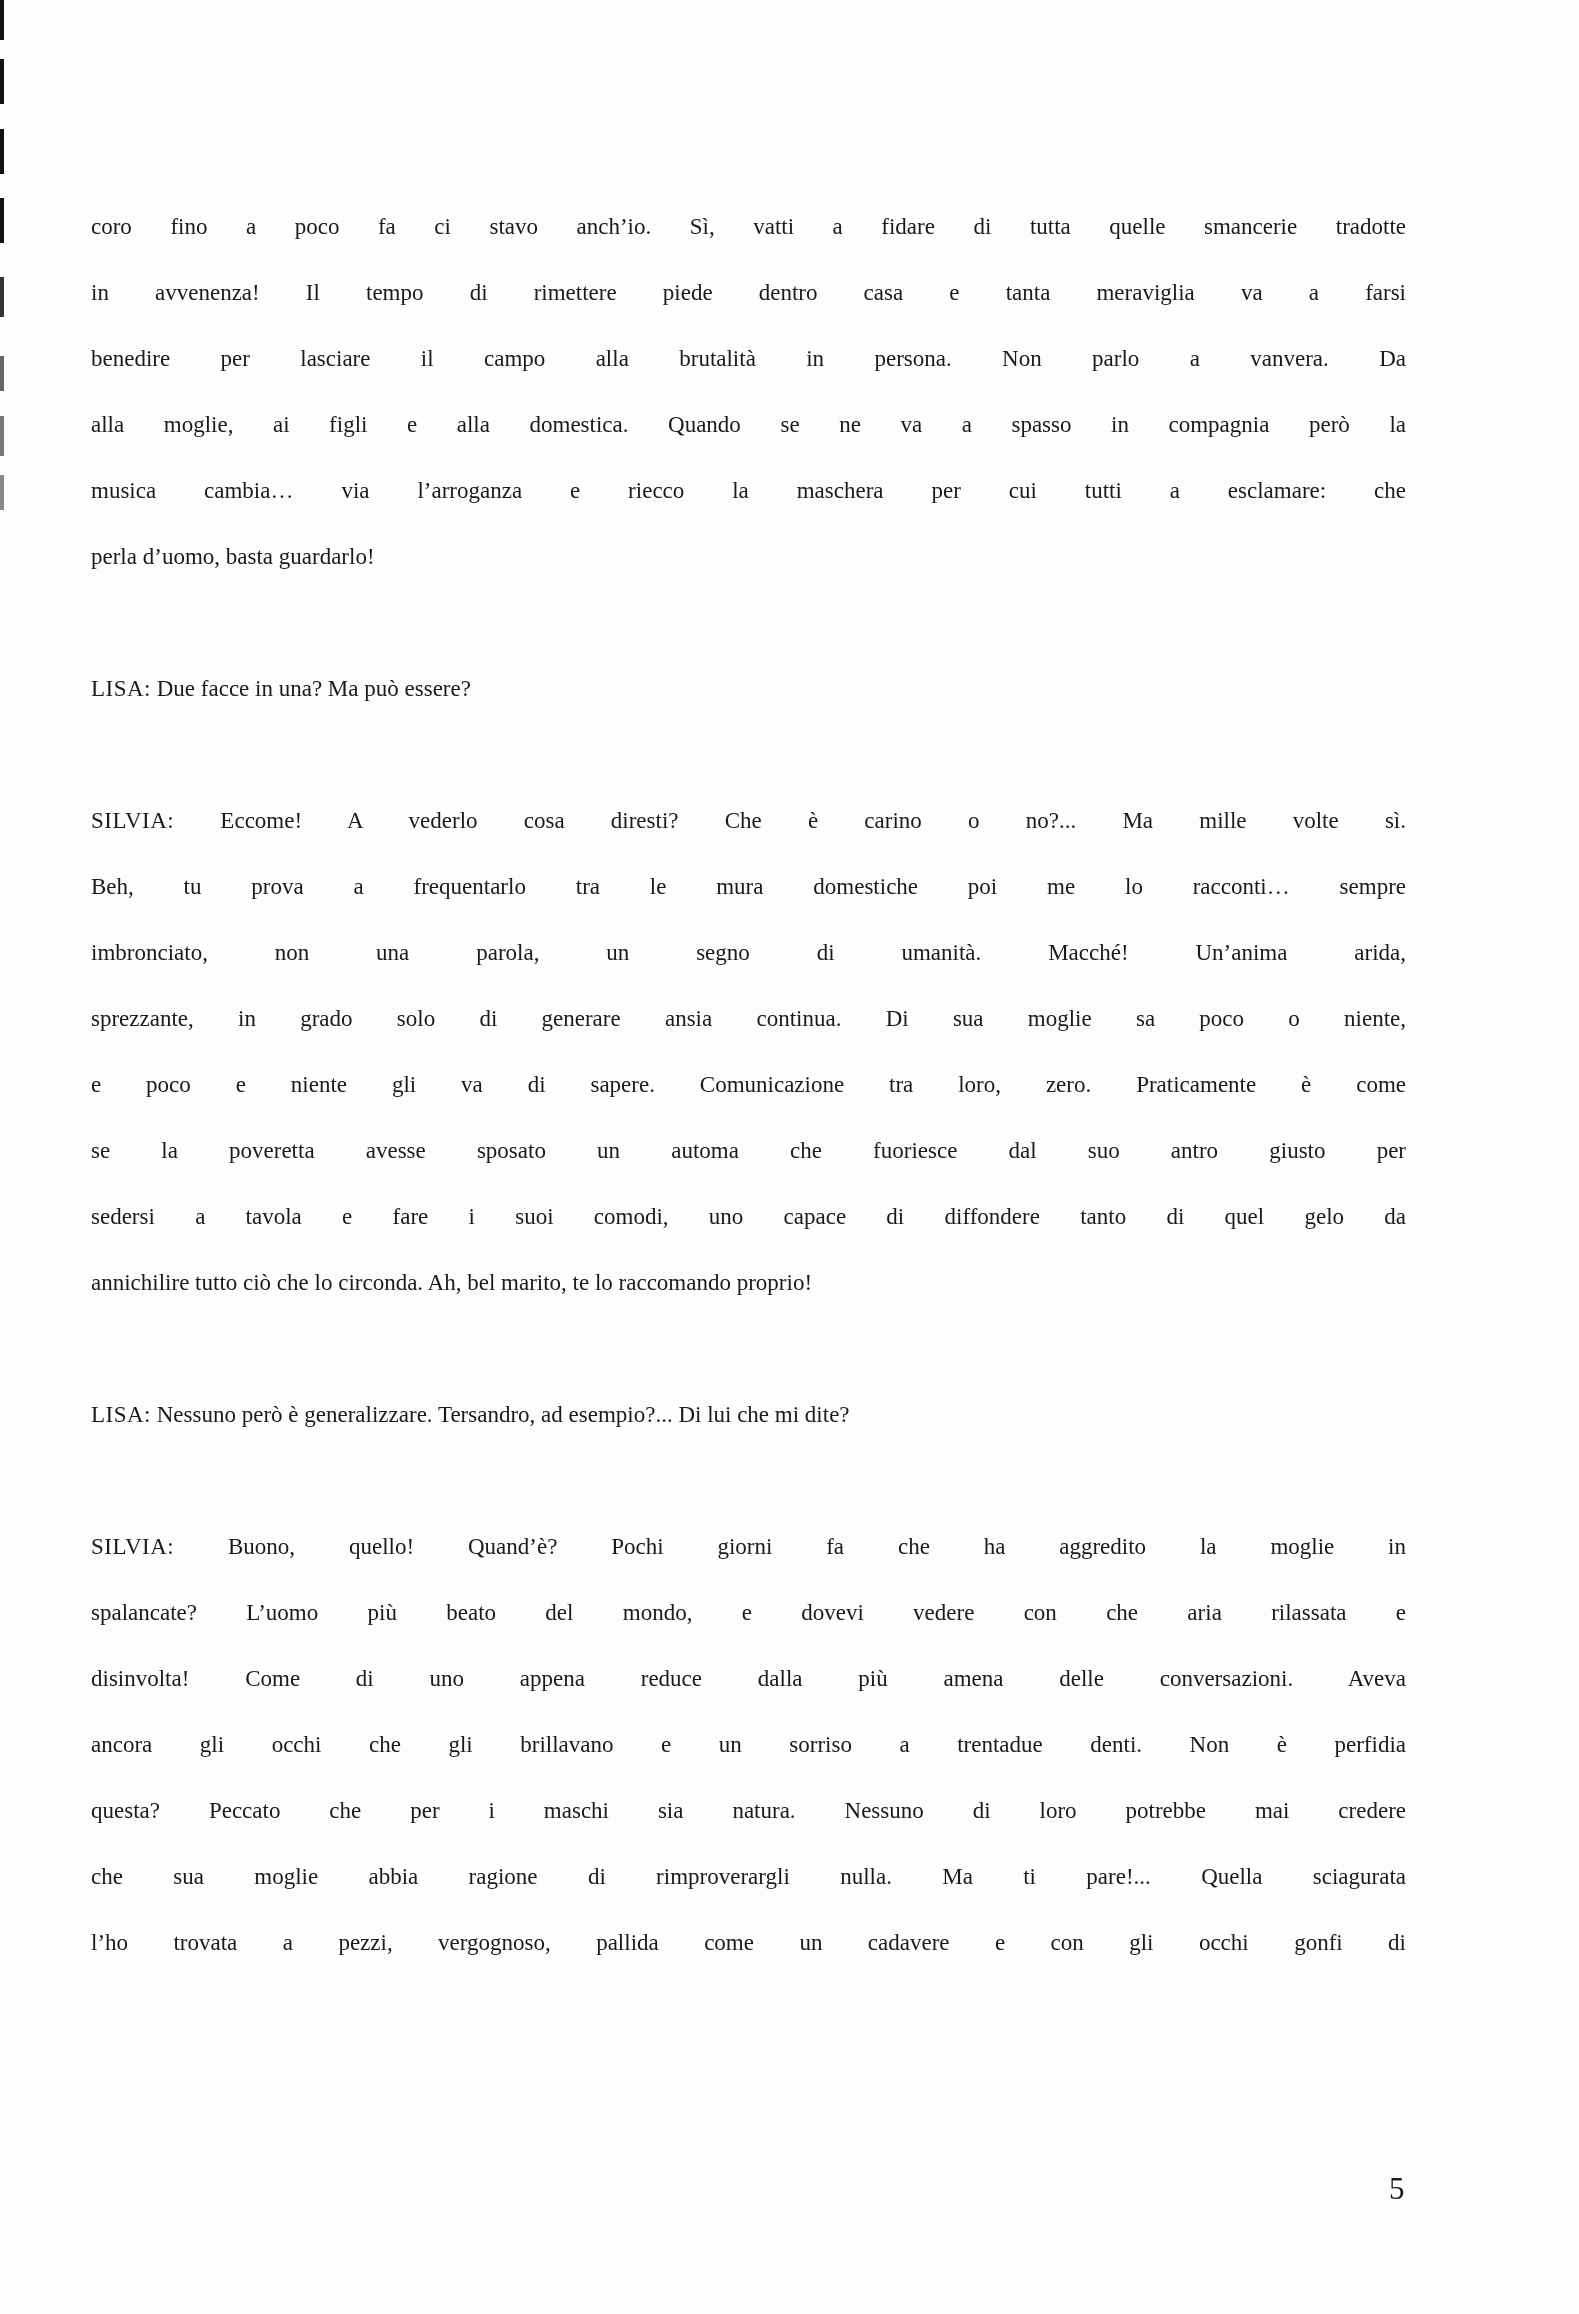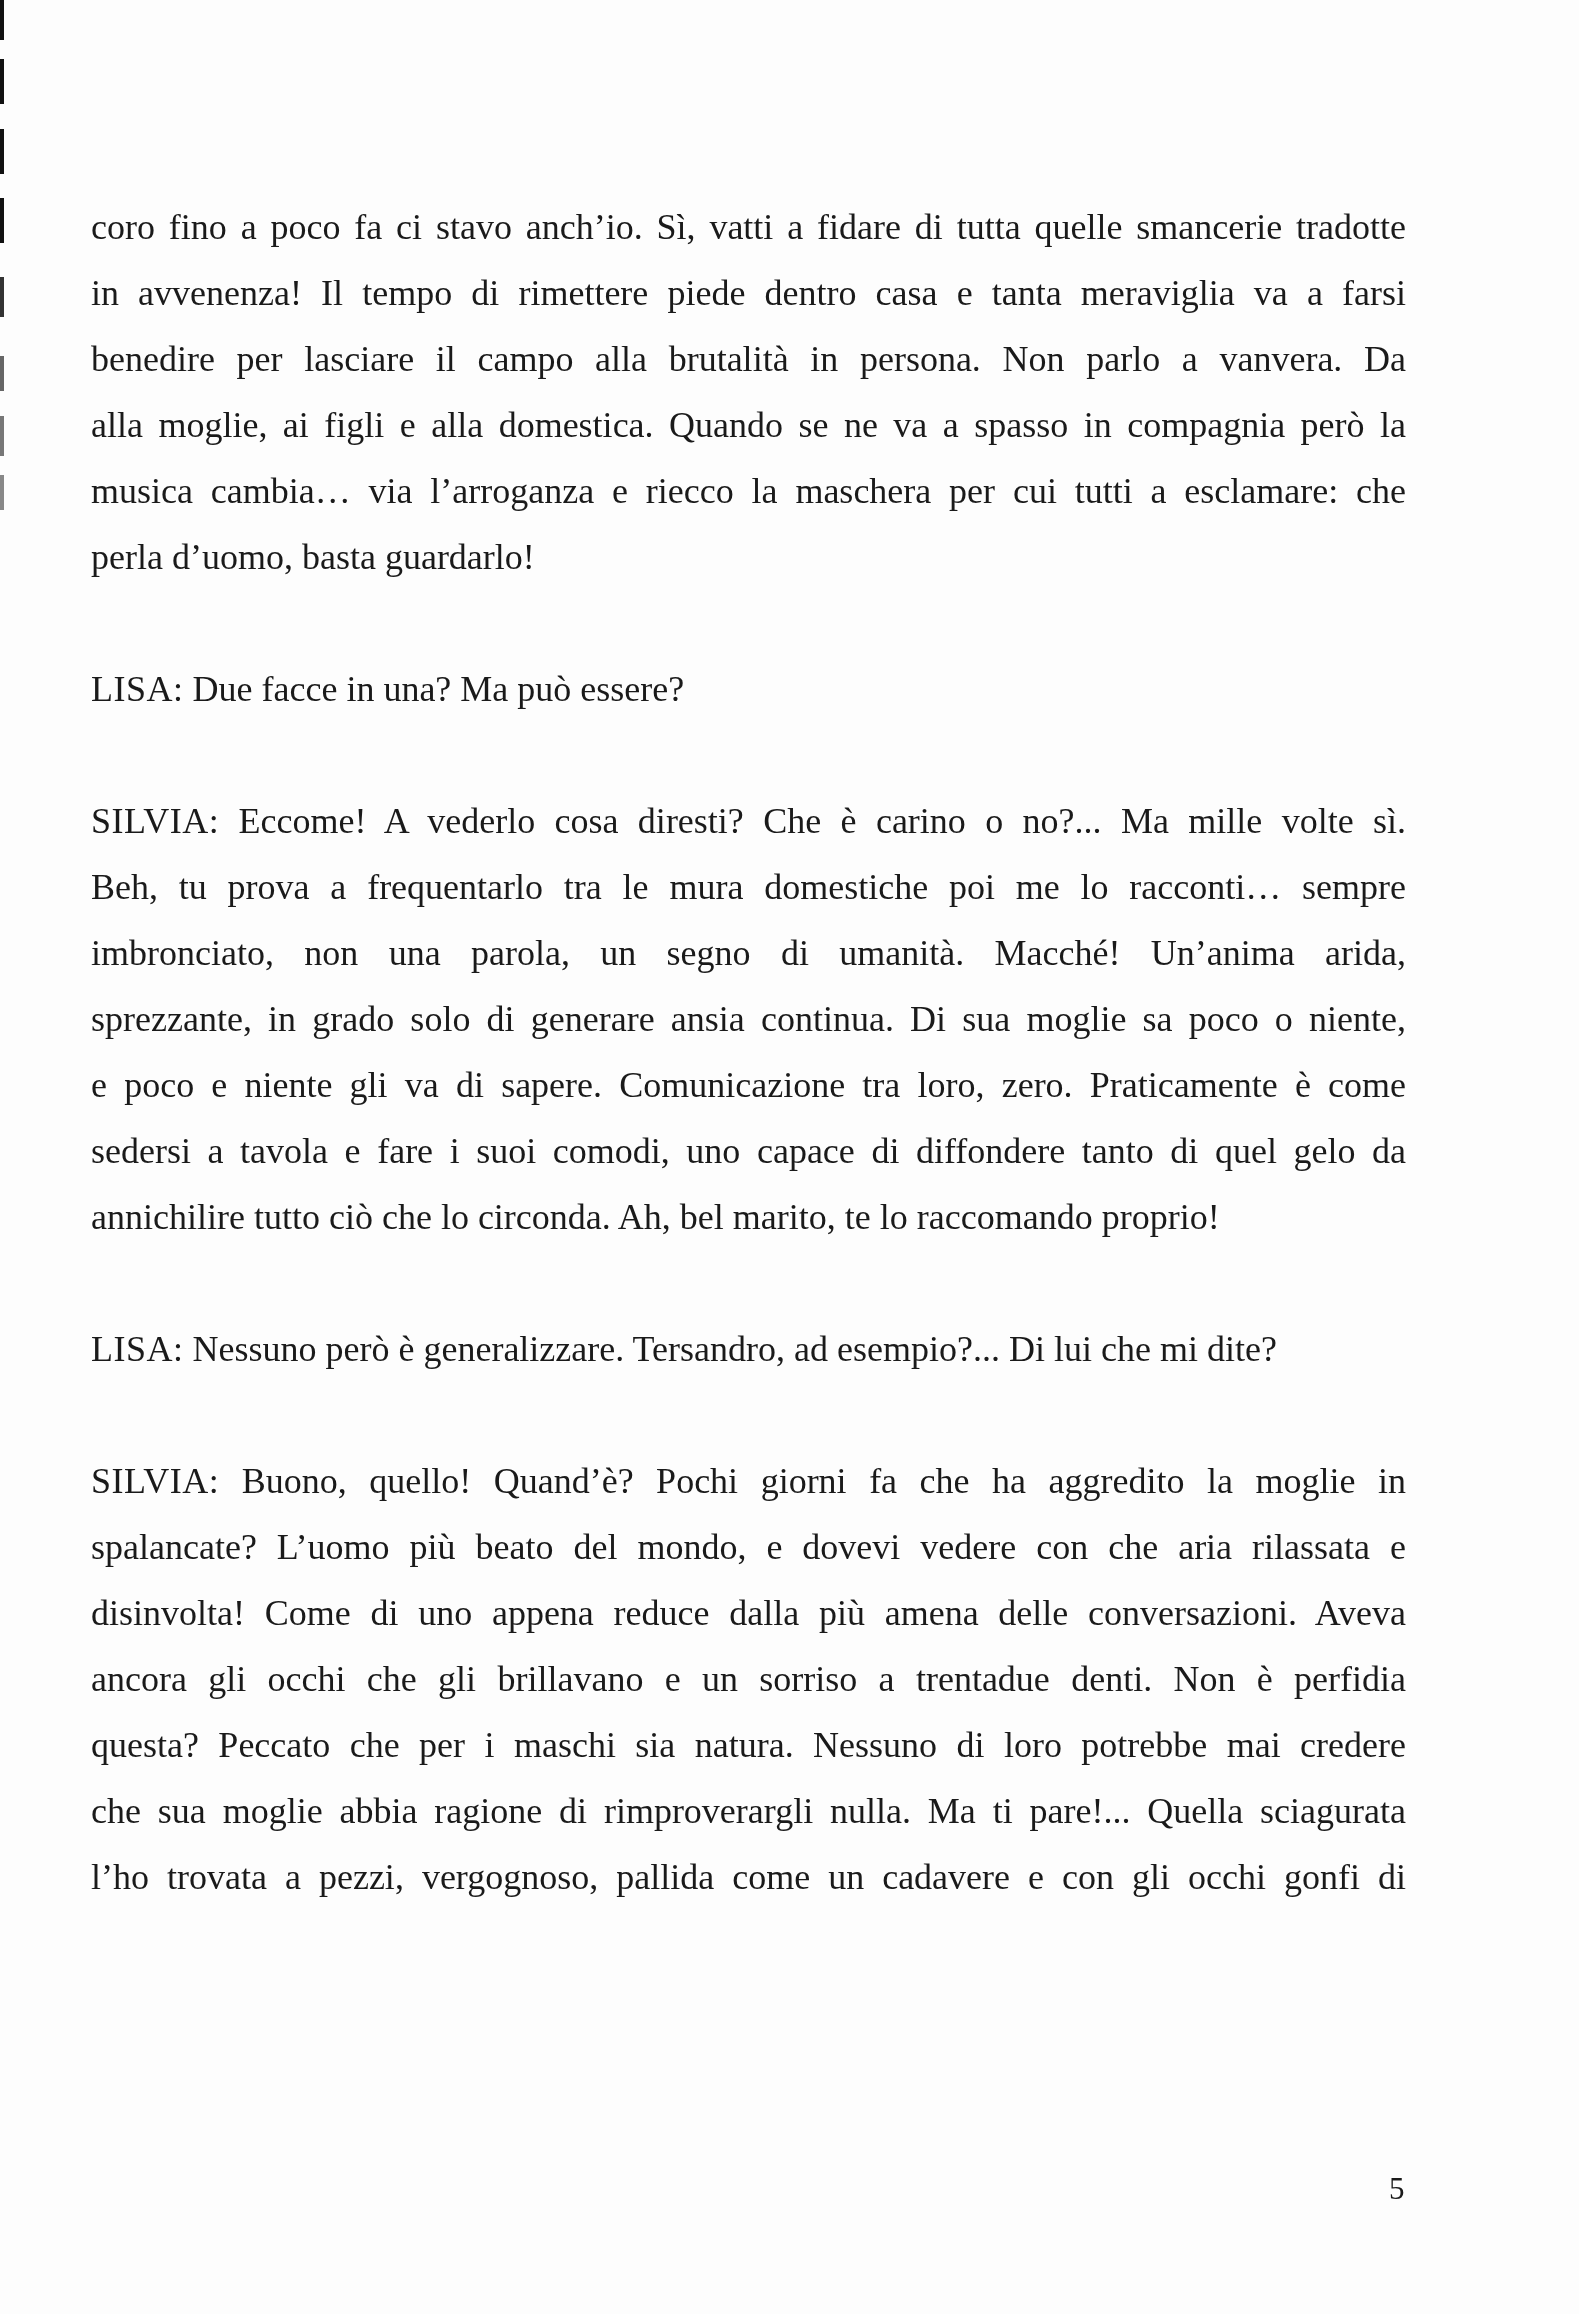--- a/index.html
+++ b/index.html
@@ -33,21 +33,21 @@
       position: absolute;
       left: 0;
       width: 4px;
       background: #111;
     }
     .text-block {
       position: absolute;
       left: 91px;
       width: 1315px;
       top: 194px;
-      font-size: 36px;
+      font-size: 23px;
       line-height: 66px;
       text-align: justify;
       text-align-last: left;
     }
     .para {
       margin: 0 0 66px 0;
       text-align: justify;
     }
     .para .line {
       display: block;
@@ -98,20 +98,21 @@
     <p class="para">
       <span class="line last"><span class="speaker">LISA:</span><span> Due facce in una? Ma può essere?</span></span>
     </p>
 
     <p class="para">
       <span class="line"><span class="speaker">SILVIA:</span><span> Eccome! A vederlo cosa diresti? Che è carino o no?... Ma mille volte sì.</span></span>
       <span class="line">Beh, tu prova a frequentarlo tra le mura domestiche poi me lo racconti… sempre</span>
       <span class="line">imbronciato, non una parola, un segno di umanità. Macché! Un’anima arida,</span>
       <span class="line">sprezzante, in grado solo di generare ansia continua. Di sua moglie sa poco o niente,</span>
       <span class="line">e poco e niente gli va di sapere. Comunicazione tra loro, zero. Praticamente è come</span>
+      <span class="line">se la poveretta avesse sposato un automa che fuoriesce dal suo antro giusto per</span>
       <span class="line">sedersi a tavola e fare i suoi comodi, uno capace di diffondere tanto di quel gelo da</span>
       <span class="line last">annichilire tutto ciò che lo circonda. Ah, bel marito, te lo raccomando proprio!</span>
     </p>
 
     <p class="para">
       <span class="line last"><span class="speaker">LISA:</span><span> Nessuno però è generalizzare. Tersandro, ad esempio?... Di lui che mi dite?</span></span>
     </p>
 
     <p class="para">
       <span class="line"><span class="speaker">SILVIA:</span><span> Buono, quello! Quand’è? Pochi giorni fa che ha aggredito la moglie in</span></span>

